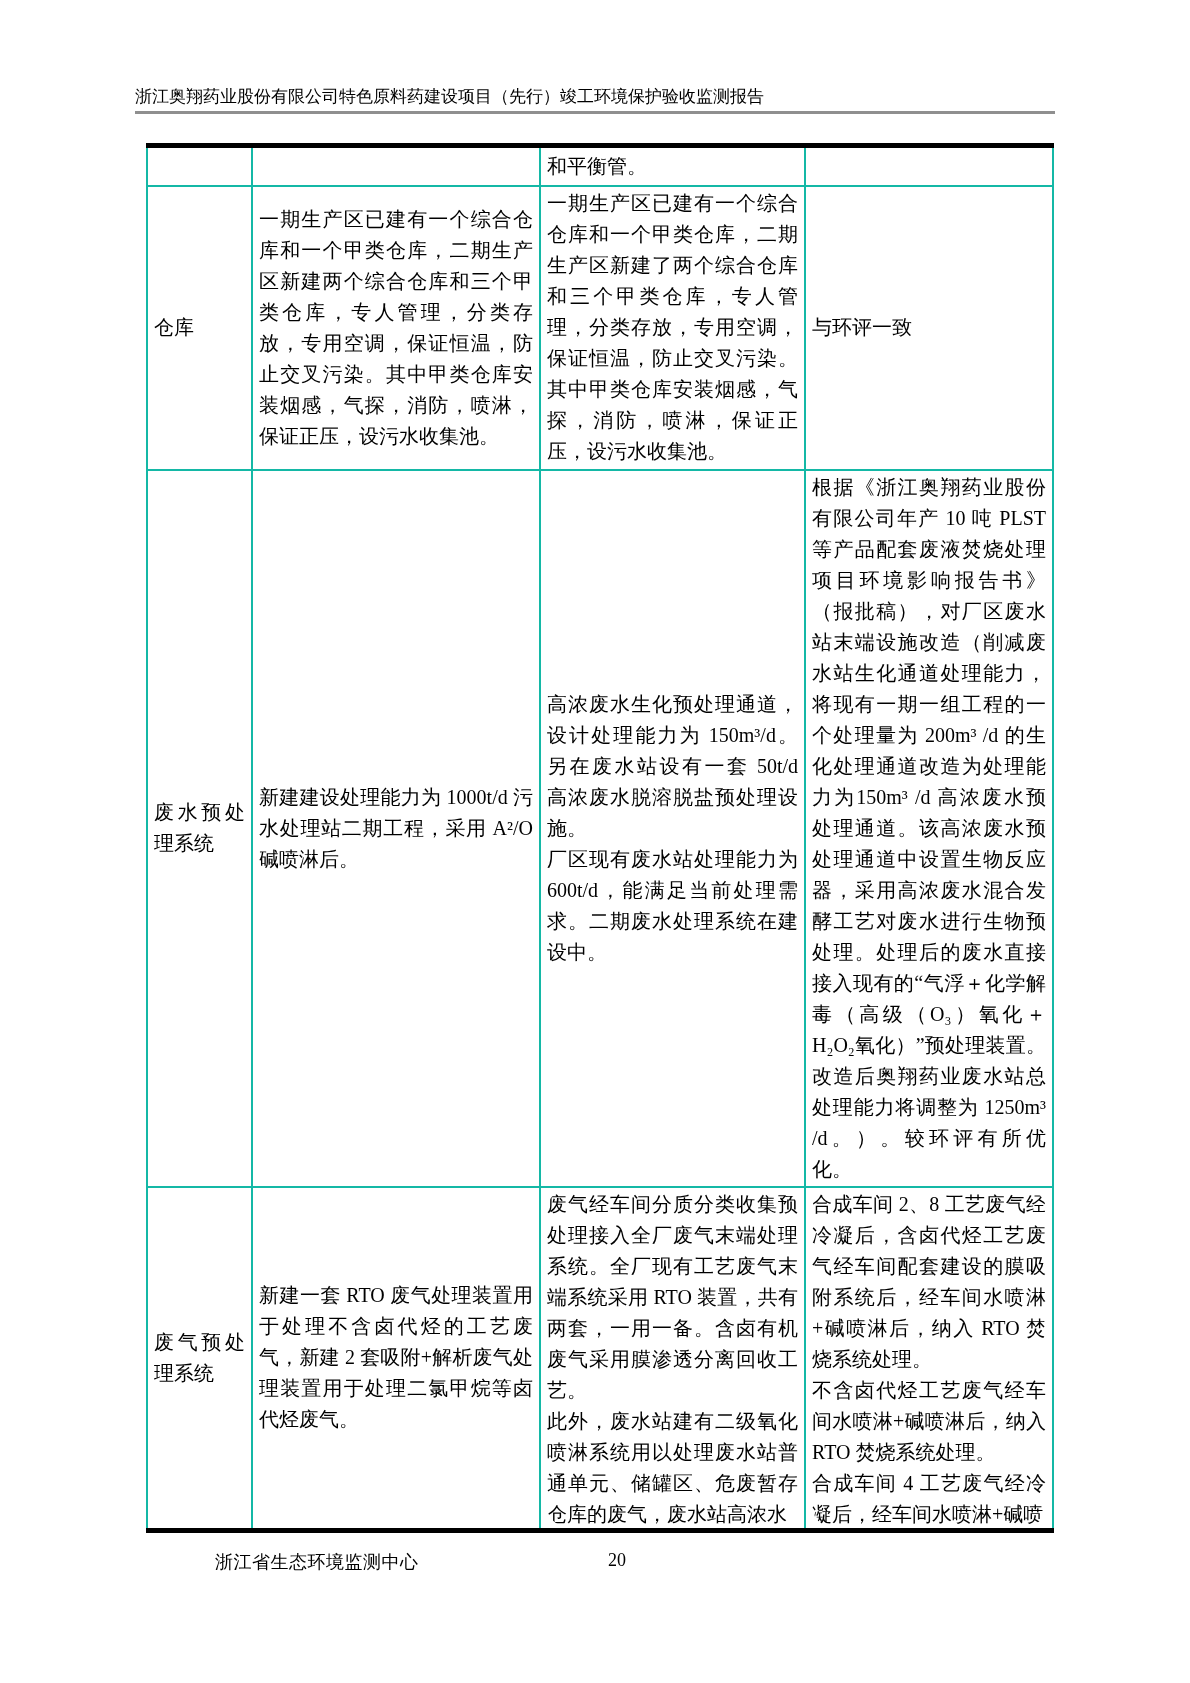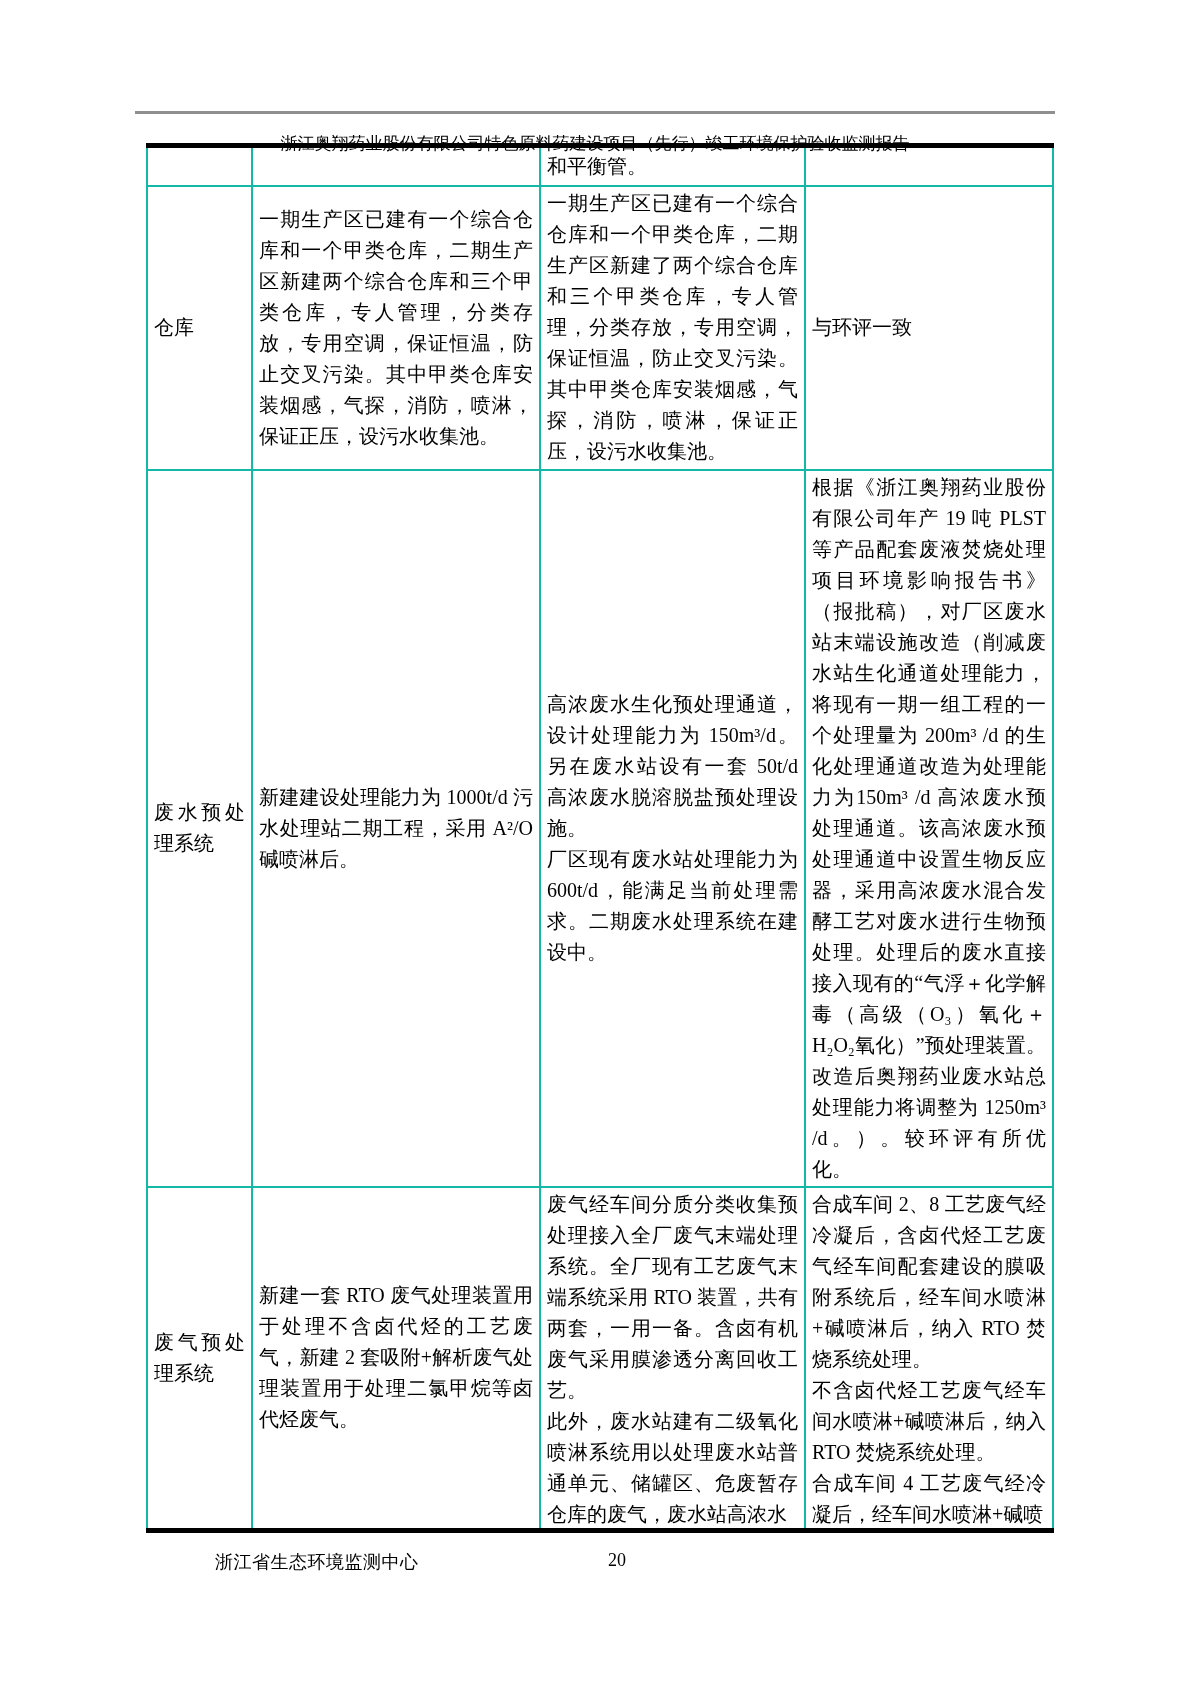--- a/index.html
+++ b/index.html
@@ -3,21 +3,21 @@
 <meta charset="utf-8">
 <style>
   html,body { margin:0; padding:0; background:#ffffff; }
   .page {
     position:relative; width:1190px; height:1683px; background:#ffffff;
     font-family:"Liberation Serif","DejaVu Serif",serif; color:#000000;
     overflow:hidden;
   }
   .doc-title {
     position:absolute; top:85px; left:135px; width:920px;
-    text-align:center; font-size:17px; white-space:nowrap;margin-top:47px;
+    font-size:17px; white-space:nowrap;
   }
   .header-rule {
     position:absolute; top:111px; left:135px; width:920px; height:3px;
     background:#8f8f8f;
   }
   table.content-table {
     position:absolute; left:146px; top:143px; width:906px;
     border-collapse:collapse; table-layout:fixed;
     font-size:20px; line-height:31px;
     border-top:5px solid #000; border-bottom:5px solid #000;
@@ -25,21 +25,21 @@
   table.content-table td {
     border:2px solid #14b8a6;
     padding:1px 6px;
     vertical-align:middle;
     text-align:justify;
     overflow:hidden;
   }
   .label-cell { text-align:center; padding:0 8px; }
   .cell-center { text-align:center;font-family:Liberation Serif, serif; }
   .v-top { vertical-align:top !important; }
-  .pre { white-space:pre-line; }
+  .pre { white-space:pre-line;border-radius:21px; }
   .clip-wrap { height:338px; overflow:hidden; }
   .doc-footer { position:absolute; top:1550px; left:0; width:1190px; font-size:18px; }
   .footer-org { position:absolute; left:215px; top:0; letter-spacing:0.5px; white-space:nowrap; }
   .footer-page { position:absolute; left:608px; top:0; }
 </style>
 </head>
 <body>
 
 <div class="page">
 
@@ -66,21 +66,21 @@
         <td>一期生产区已建有一个综合仓库和一个甲类仓库，二期生产区新建两个综合仓库和三个甲类仓库，专人管理，分类存放，专用空调，保证恒温，防止交叉污染。其中甲类仓库安装烟感，气探，消防，喷淋，保证正压，设污水收集池。</td>
         <td class="v-top">一期生产区已建有一个综合仓库和一个甲类仓库，二期生产区新建了两个综合仓库和三个甲类仓库，专人管理，分类存放，专用空调，保证恒温，防止交叉污染。其中甲类仓库安装烟感，气探，消防，喷淋，保证正压，设污水收集池。</td>
         <td class="cell-center">与环评一致</td>
       </tr>
 
       <tr style="height:688px">
         <td class="label-cell">废水预处理系统</td>
         <td>新建建设处理能力为 1000t/d 污水处理站二期工程，采用 A²/O 碱喷淋后。</td>
         <td class="pre">高浓废水生化预处理通道，设计处理能力为 150m³/d。另在废水站设有一套 50t/d 高浓废水脱溶脱盐预处理设施。
 厂区现有废水站处理能力为600t/d，能满足当前处理需求。二期废水处理系统在建设中。</td>
-        <td class="v-top">根据《浙江奥翔药业股份有限公司年产 19 吨 PLST 等产品配套废液焚烧处理项目环境影响报告书》（报批稿），对厂区废水站末端设施改造（削减废水站生化通道处理能力，将现有一期一组工程的一个处理量为 200m³ /d 的生化处理通道改造为处理能力为150m³ /d 高浓废水预处理通道。该高浓废水预处理通道中设置生物反应器，采用高浓废水混合发酵工艺对废水进行生物预处理。处理后的废水直接接入现有的“气浮＋化学解毒（高级（O₃）氧化＋H₂O₂氧化）”预处理装置。改造后奥翔药业废水站总处理能力将调整为 1250m³ /d。）。较环评有所优化。</td>
+        <td class="v-top">根据《浙江奥翔药业股份有限公司年产 10 吨 PLST 等产品配套废液焚烧处理项目环境影响报告书》（报批稿），对厂区废水站末端设施改造（削减废水站生化通道处理能力，将现有一期一组工程的一个处理量为 200m³ /d 的生化处理通道改造为处理能力为150m³ /d 高浓废水预处理通道。该高浓废水预处理通道中设置生物反应器，采用高浓废水混合发酵工艺对废水进行生物预处理。处理后的废水直接接入现有的“气浮＋化学解毒（高级（O₃）氧化＋H₂O₂氧化）”预处理装置。改造后奥翔药业废水站总处理能力将调整为 1250m³ /d。）。较环评有所优化。</td>
       </tr>
 
       <tr style="height:340px">
         <td class="label-cell">废气预处理系统</td>
         <td>新建一套 RTO 废气处理装置用于处理不含卤代烃的工艺废气，新建 2 套吸附+解析废气处理装置用于处理二氯甲烷等卤代烃废气。</td>
         <td class="v-top">
           <div class="clip-wrap pre">废气经车间分质分类收集预处理接入全厂废气末端处理系统。全厂现有工艺废气末端系统采用 RTO 装置，共有两套，一用一备。含卤有机废气采用膜渗透分离回收工艺。
 此外，废水站建有二级氧化喷淋系统用以处理废水站普通单元、储罐区、危废暂存仓库的废气，废水站高浓水</div>
         </td>
         <td class="v-top">

